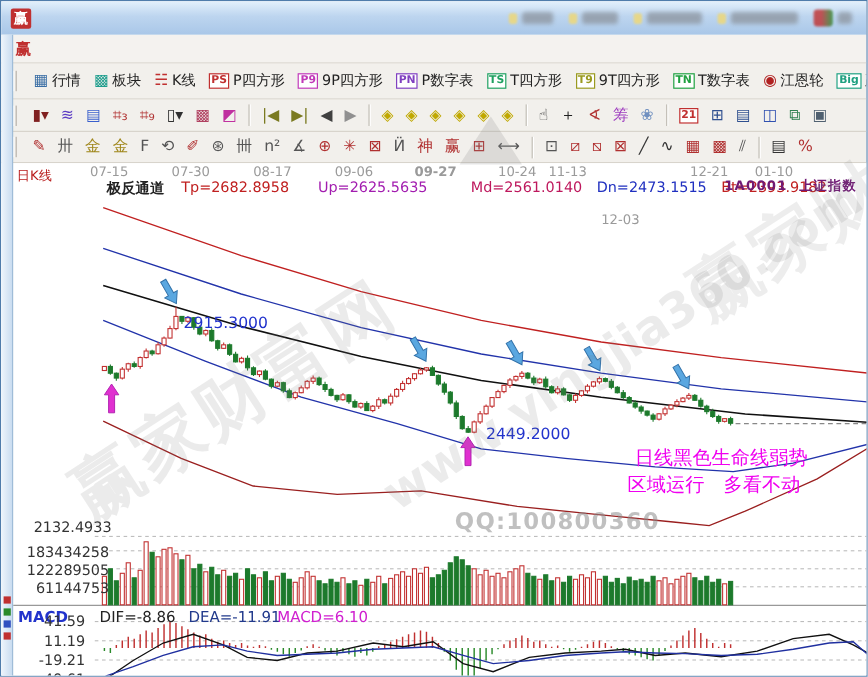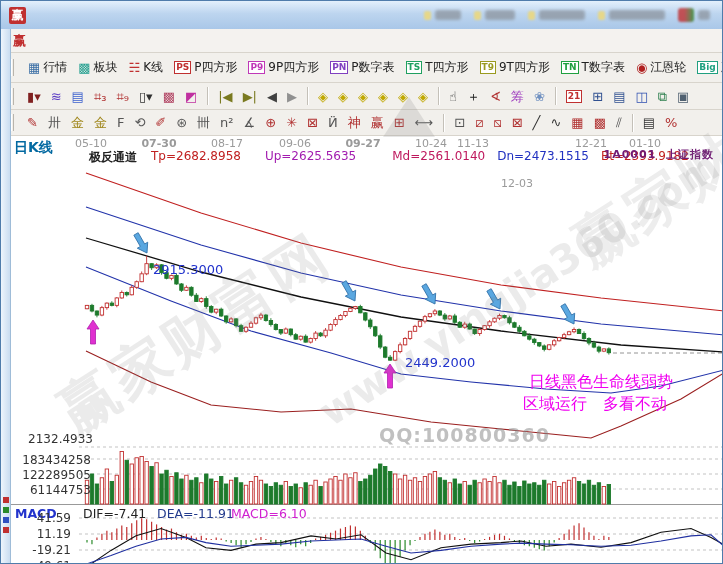--- a/index.html
+++ b/index.html
@@ -31,21 +31,21 @@
   .grip{width:3px;height:17px;border-left:1px solid #fff;border-right:1px solid #b8b4ac;margin-right:7px;flex:0 0 auto;}
   .tbtn{display:flex;align-items:center;gap:3px;padding:1px 4px;cursor:default;}
   .tico{font-size:13px;line-height:1;}
   .badge{font-size:9px;font-weight:bold;border:1px solid;padding:0 1px;line-height:11px;background:#fff;}
   .sepv{width:1px;height:18px;background:#c4c0b8;box-shadow:1px 0 0 #fff;margin:0 4px;flex:0 0 auto;}
   
   .chart{position:absolute;left:0;top:135px;width:723px;height:429px;background:#fff;overflow:hidden;}
   .chart svg{position:absolute;left:0;top:0;}
   .ov{position:absolute;z-index:6;}
   .dates span{position:absolute;top:1px;font-size:11px;color:#9a9a9a;transform:translateX(-50%);}
-  .pane-label{left:13px;top:3px;color:#0369a1;font-weight:bold;font-size:14px;}
+  .pane-label{left:13px;top:3px;color:#b91c1c;font-weight:normal;font-size:11px;}
   .ind-row{top:13px;left:88px;font-size:12px;display:flex;gap:14px;white-space:nowrap;}
   .ind-name{color:#222;font-weight:bold;}
   .sym{right:10px;top:11px;color:#701a75;font-weight:bold;font-size:11px;letter-spacing:1px;}
   .axis{font-size:12px;color:#333;}
   .rt{width:76px;text-align:right;}
   .macd-lb{font-size:12.5px;top:370px;}
   .ann{z-index:7;white-space:nowrap;}
   .ann-price{color:#2233cc;font-size:13px;font-weight:500;}
   .note{color:#f000f0;font-size:16px;}
   .qq{left:378px;top:288px;font-size:19px;font-weight:bold;color:rgba(140,140,140,.55);letter-spacing:1px;z-index:7;}
@@ -781,22 +781,22 @@
         <polygon points="0,0 -6,-9 -2.5,-9 -2.5,-22 2.5,-22 2.5,-9 6,-9" fill="#5aa7e0" stroke="#3070a8" stroke-width="0.8" transform="translate(146,252) rotate(-30)"></polygon>
         <polygon points="0,0 -6,-9 -2.5,-9 -2.5,-22 2.5,-22 2.5,-9 6,-9" fill="#5aa7e0" stroke="#3070a8" stroke-width="0.8" transform="translate(354,300) rotate(-30)"></polygon>
         <polygon points="0,0 -6,-9 -2.5,-9 -2.5,-22 2.5,-22 2.5,-9 6,-9" fill="#5aa7e0" stroke="#3070a8" stroke-width="0.8" transform="translate(434,303) rotate(-30)"></polygon>
         <polygon points="0,0 -6,-9 -2.5,-9 -2.5,-22 2.5,-22 2.5,-9 6,-9" fill="#5aa7e0" stroke="#3070a8" stroke-width="0.8" transform="translate(499,308) rotate(-30)"></polygon>
         <polygon points="0,0 -6,-9 -2.5,-9 -2.5,-22 2.5,-22 2.5,-9 6,-9" fill="#5aa7e0" stroke="#3070a8" stroke-width="0.8" transform="translate(573,323) rotate(-30)"></polygon>
         <polygon points="0,0 -6,9 -2.5,9 -2.5,24 2.5,24 2.5,9 6,9" fill="#e030d0" stroke="#b020b0" stroke-width="0.8" transform="translate(92,319)"></polygon>
         <polygon points="0,0 -6,9 -2.5,9 -2.5,24 2.5,24 2.5,9 6,9" fill="#e030d0" stroke="#b020b0" stroke-width="0.8" transform="translate(389,363)"></polygon>
       </svg>
 
     <div class="ov dates" id="dates-row" style="left:0;top:0;width:723px;">
-        <span style="left: 90px;">05-10</span>
-        <span style="left: 158px; font-weight: bold;">07-30</span>
+        <span style="left: 90px;">07-15</span>
+        <span style="left: 158px;">07-30</span>
         <span style="left: 226px;">08-17</span>
         <span style="left: 294px;">09-06</span>
         <span style="left: 362px; font-weight: bold;">09-27</span>
         <span style="left: 430px;">10-24</span>
         <span style="left: 472px;">11-13</span>
         <span style="left: 516px; margin-top: 40px;">12-03</span>
         <span style="left: 590px;">12-21</span>
         <span style="left: 644px;">01-10</span>
       </div>
     <span class="ov pane-label">日K线</span>
@@ -815,21 +815,21 @@
     </span>
 
     <span class="ov axis rt" style="left:16px;top:296px;">2132.4933</span>
     <div id="vol-axis">
         <span class="ov axis rt" style="left: 14px; top: 317px;">183434258</span>
         <span class="ov axis rt" style="left: 14px; top: 332px;">122289505</span>
         <span class="ov axis rt" style="left: 14px; top: 347px;">61144753</span>
       </div>
 
     <span class="ov macd-lb" style="left:14px;color:#2233cc;font-weight:bold;">MACD</span>
-    <span class="ov macd-lb" style="left:82px;color:#222;">DIF=-7.41</span>
+    <span class="ov macd-lb" style="left:82px;color:#222;">DIF=-8.86</span>
     <span class="ov macd-lb" style="left:156px;color:#223a8c;">DEA=-11.91</span>
     <span class="ov macd-lb" style="left:230px;color:#d020d0;">MACD=6.10</span>
     <div id="macd-axis">
         <span class="ov axis" style="left: 8px; width: 62px; text-align: right; top: 375px;">41.59</span>
         <span class="ov axis" style="left: 8px; width: 62px; text-align: right; top: 391px;">11.19</span>
         <span class="ov axis" style="left: 8px; width: 62px; text-align: right; top: 407px;">-19.21</span>
         <span class="ov axis" style="left: 8px; width: 62px; text-align: right; top: 423px;">-49.61</span>
       </div>
 
     <span class="ov ann ann-price" style="left:152px;top:126px;">2915.3000</span>

